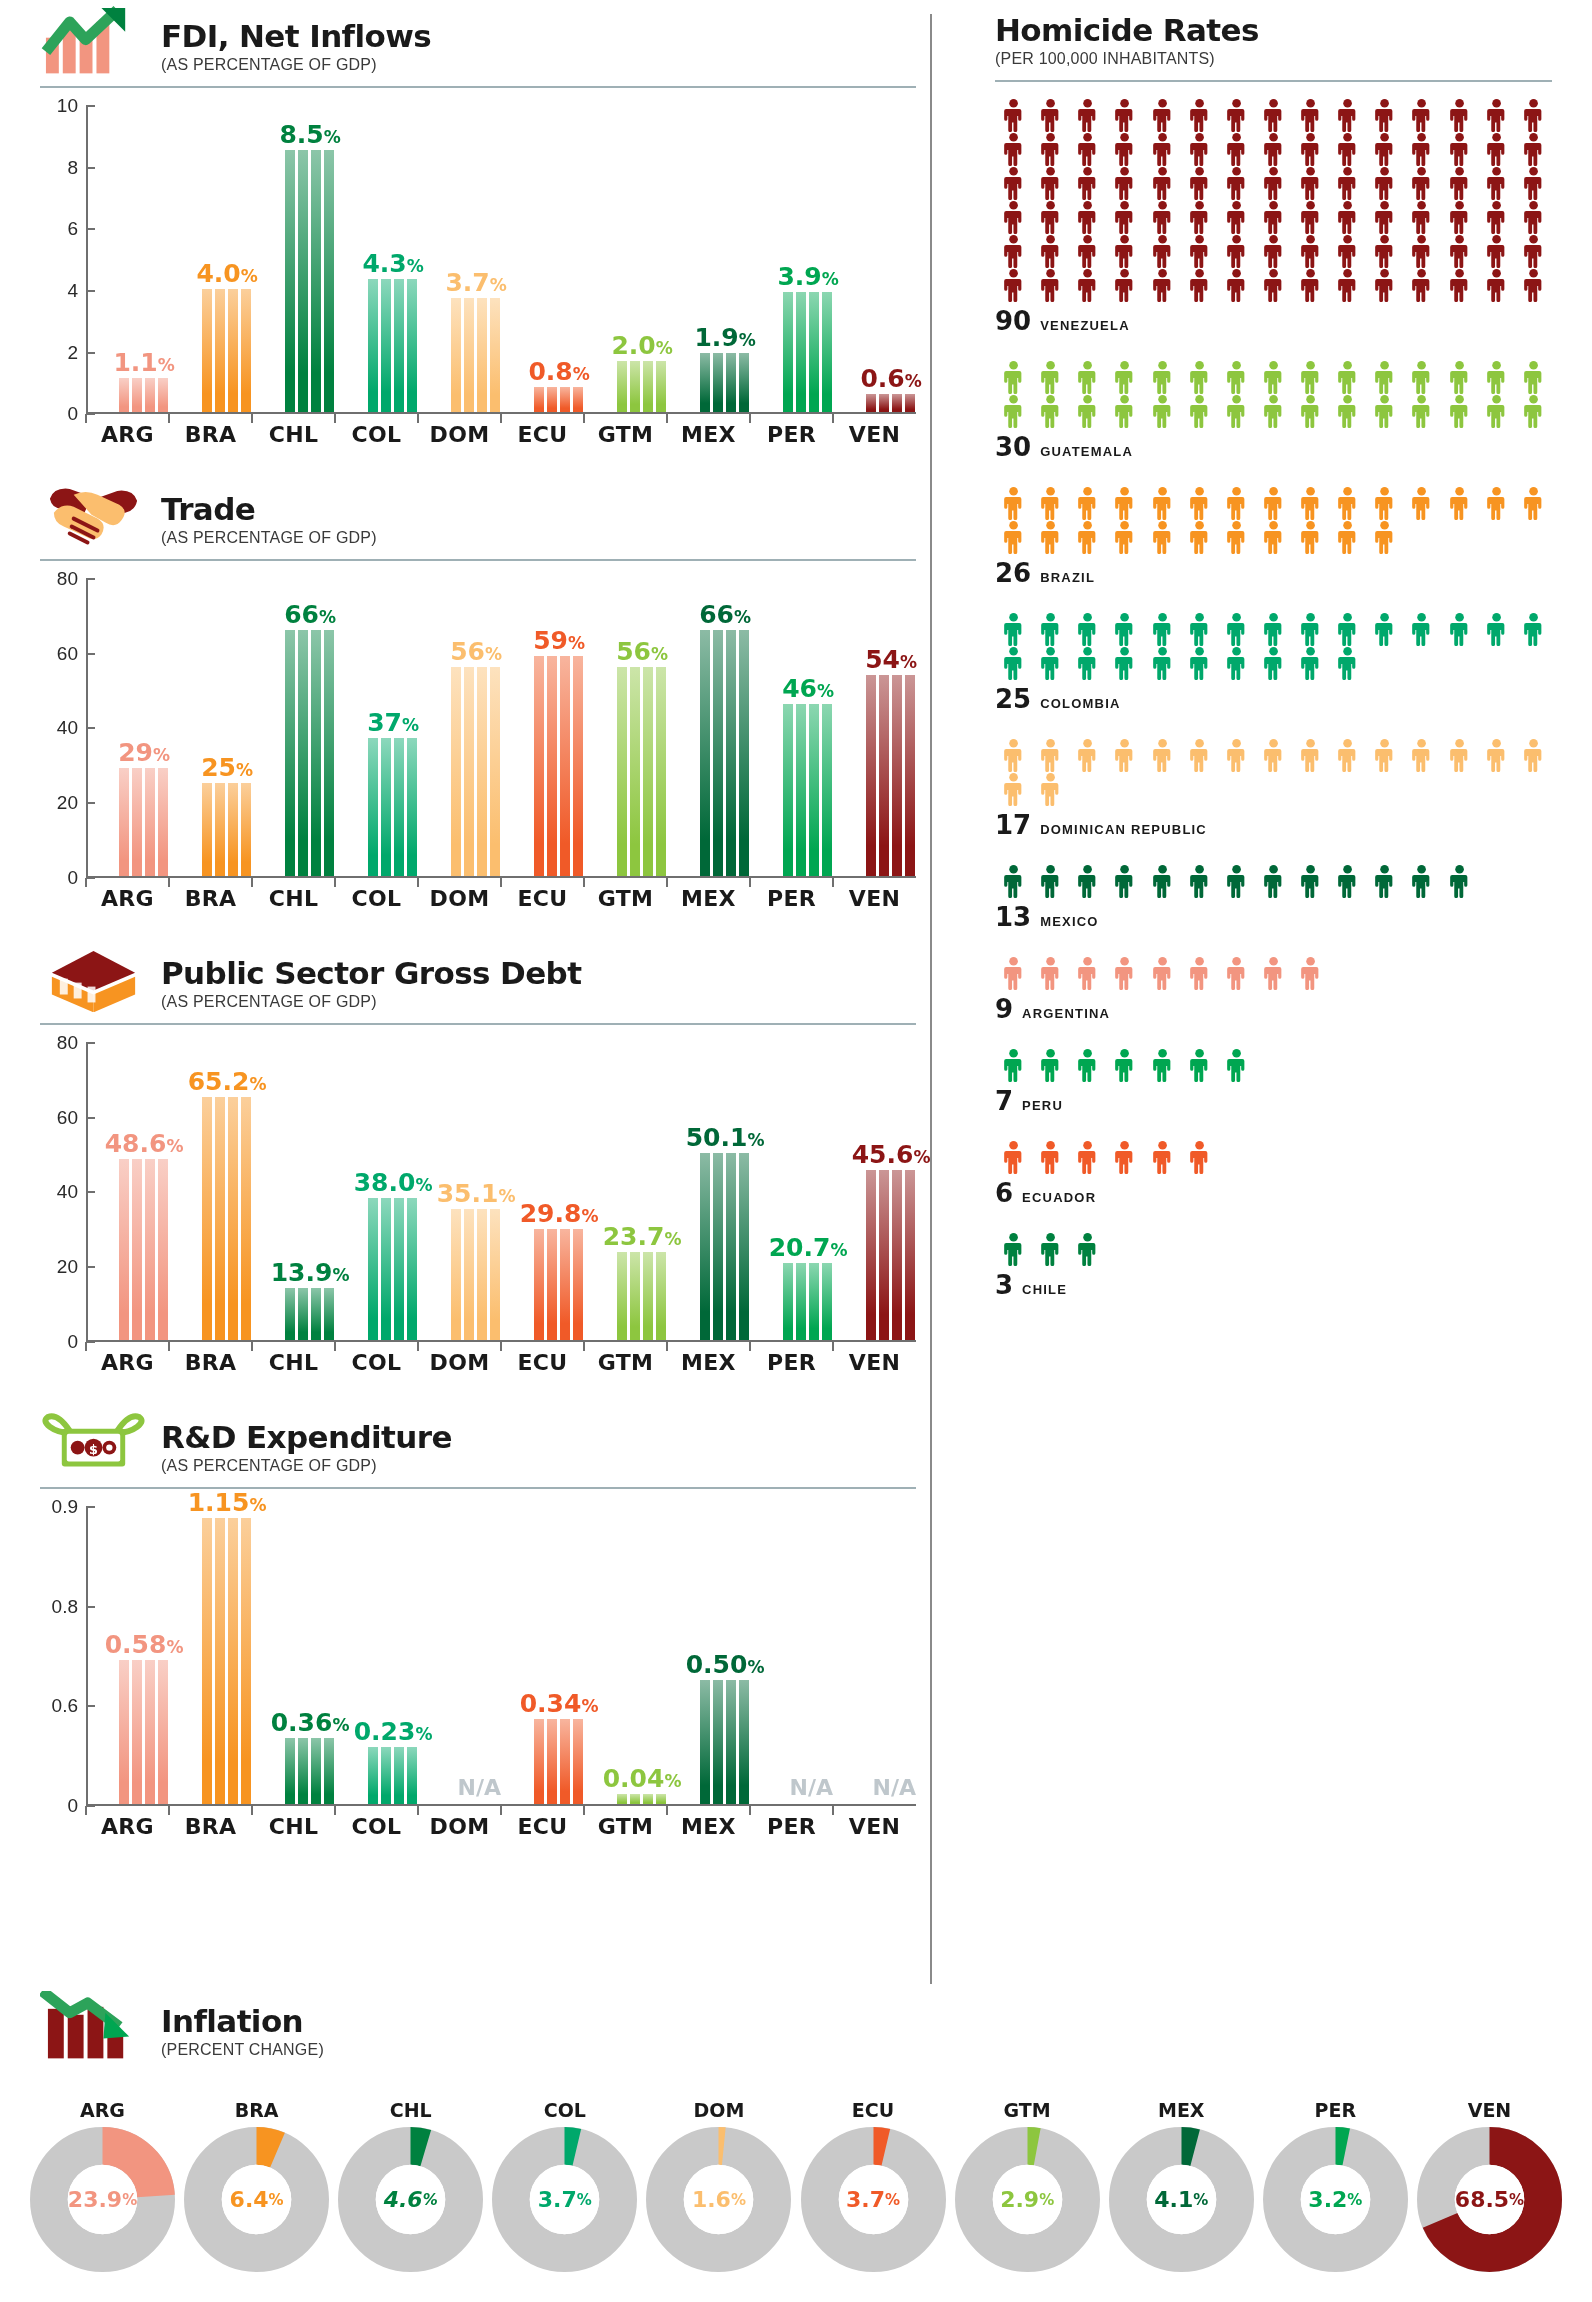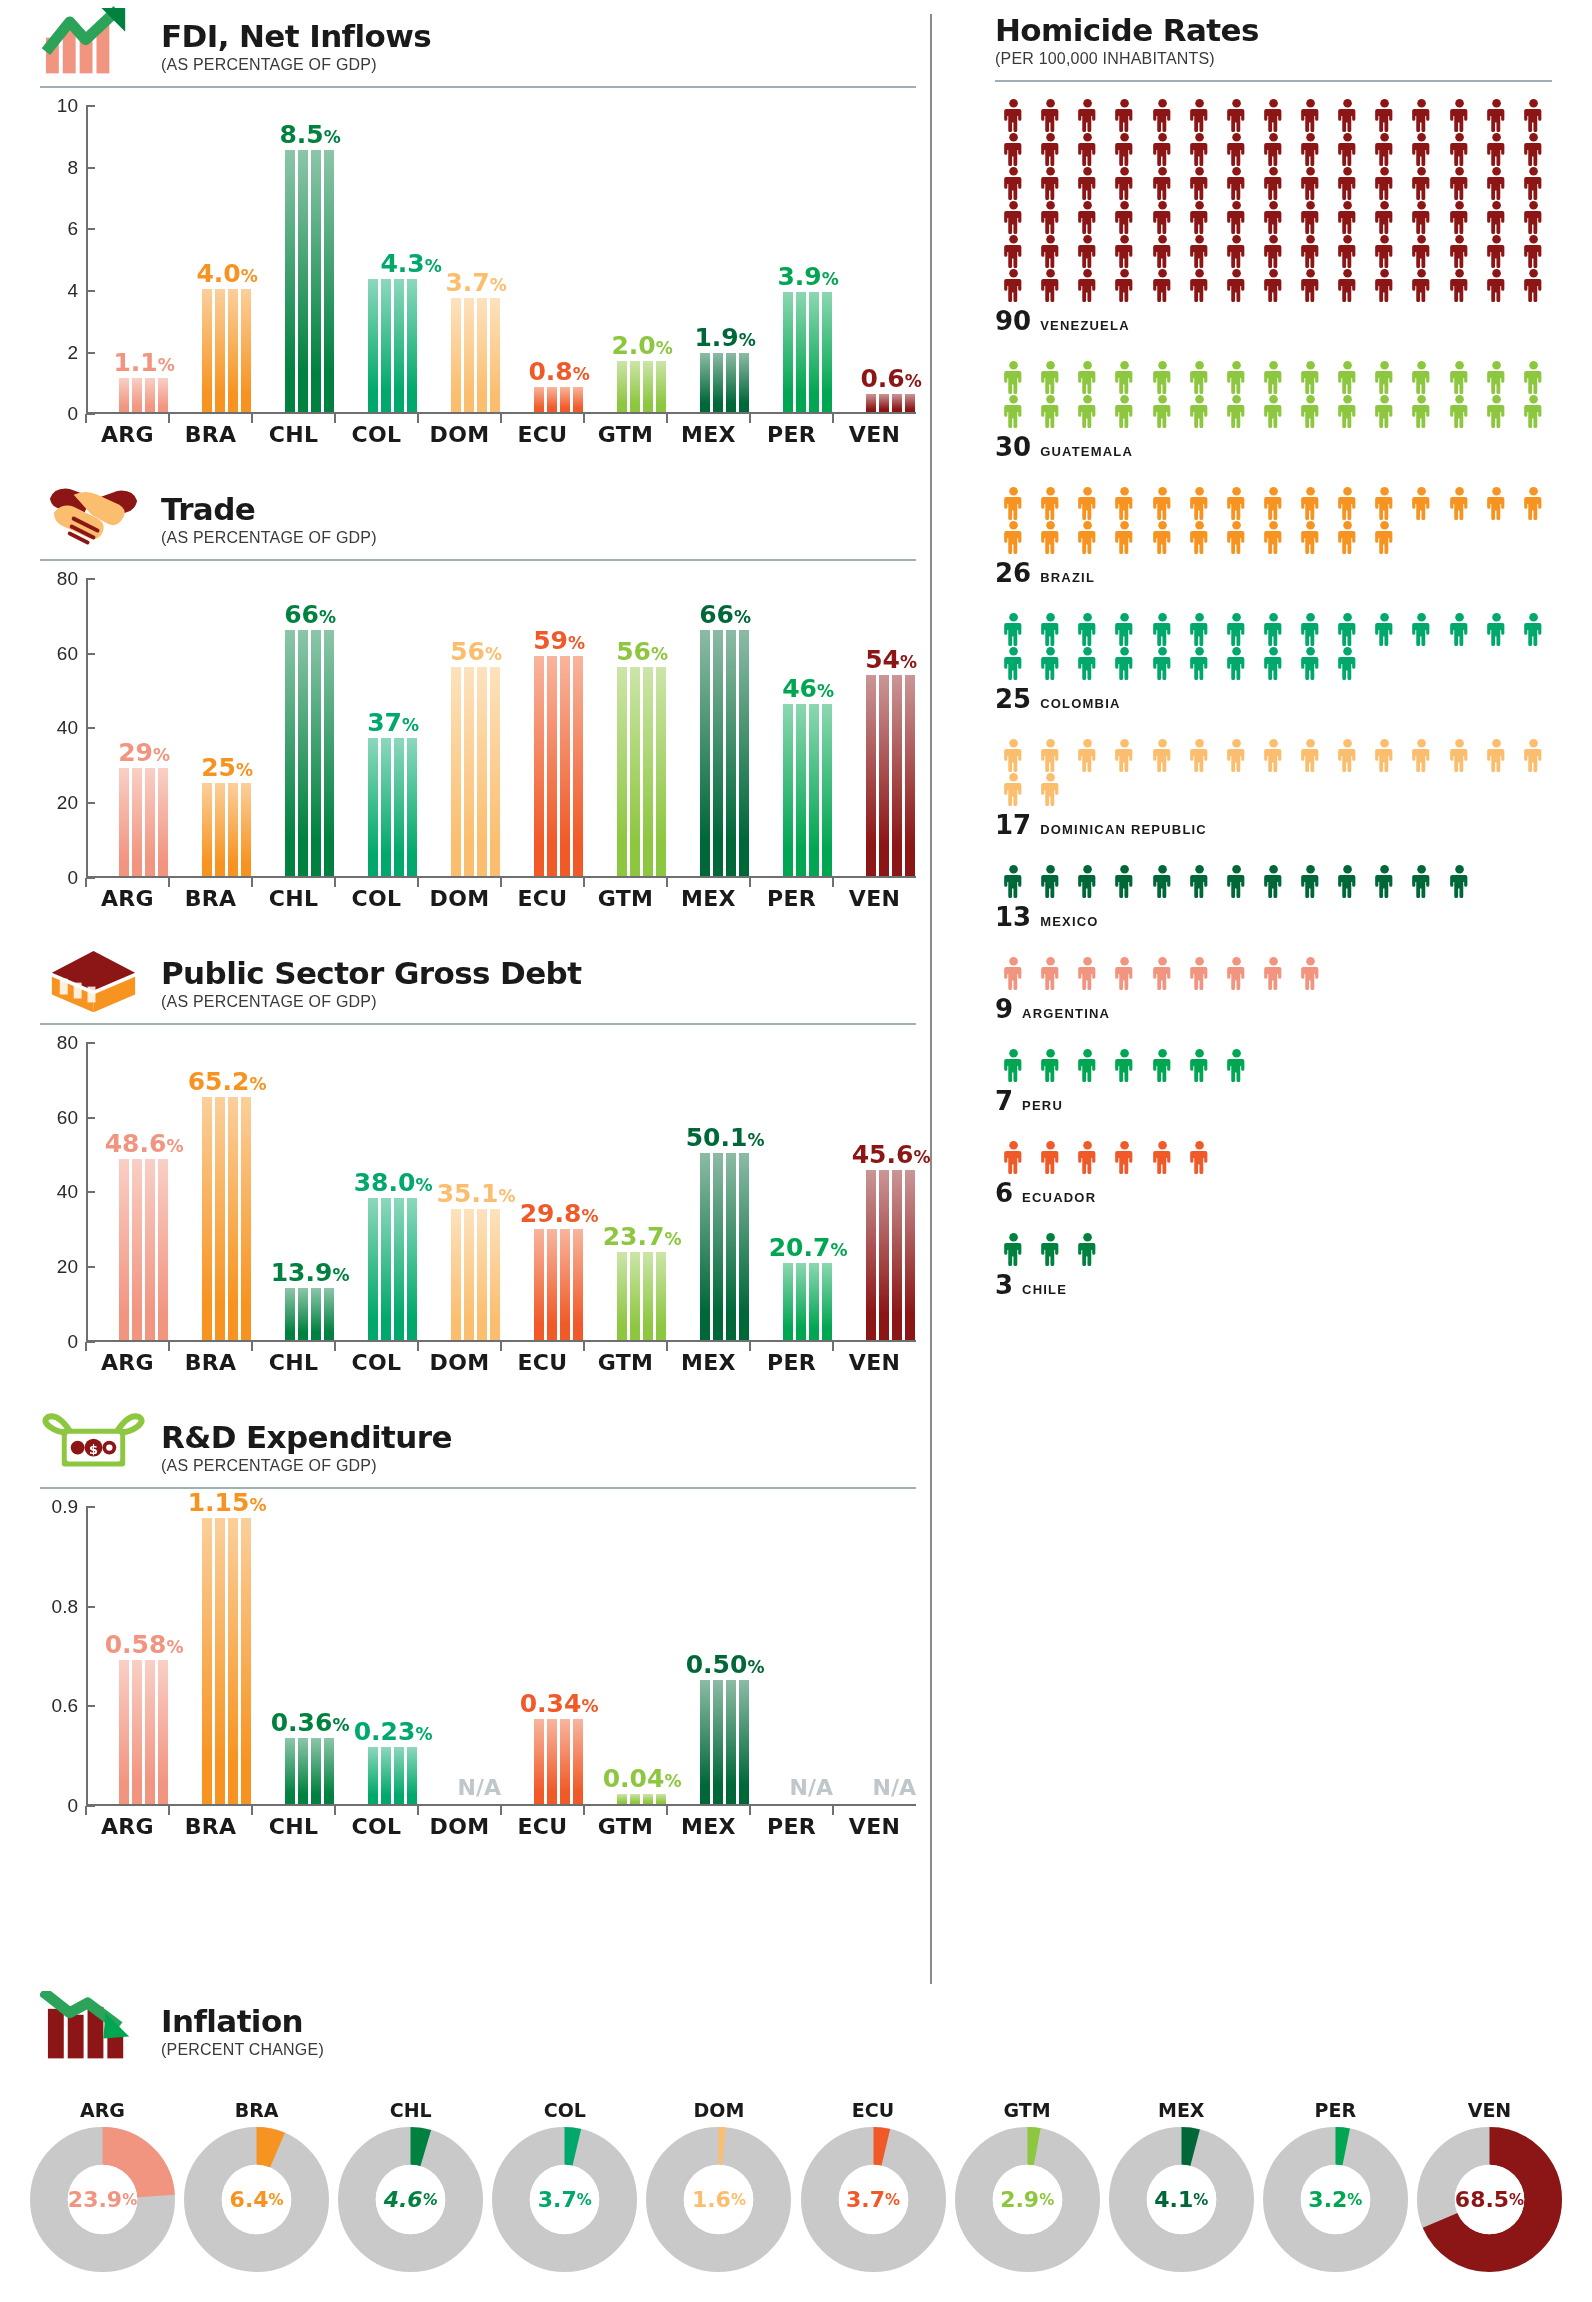--- a/index.html
+++ b/index.html
@@ -190,21 +190,21 @@
               </div>
               <div class="bargrp">
                 <div class="bar" style="height: 262px; background: linear-gradient(rgb(140, 198, 169) 0%, rgb(0, 129, 63) 85%);">
                   <div class="stripes"></div>
                   <div class="vlabel" style="color: rgb(0, 129, 63);">8.5<span class="pct">%</span></div>
                 </div>
               </div>
               <div class="bargrp">
                 <div class="bar" style="height: 133px; background: linear-gradient(rgb(140, 216, 188) 0%, rgb(0, 168, 107) 85%);">
                   <div class="stripes"></div>
-                  <div class="vlabel" style="color: rgb(0, 168, 107); margin-left: 18px;">4.3<span class="pct">%</span></div>
+                  <div class="vlabel" style="color: rgb(0, 168, 107);">4.3<span class="pct">%</span></div>
                 </div>
               </div>
               <div class="bargrp">
                 <div class="bar" style="height: 114px; background: linear-gradient(rgb(253, 226, 190) 0%, rgb(251, 190, 110) 85%);">
                   <div class="stripes"></div>
                   <div class="vlabel" style="color: rgb(251, 190, 110);">3.7<span class="pct">%</span></div>
                 </div>
               </div>
               <div class="bargrp">
                 <div class="bar" style="height: 25px; background: linear-gradient(rgb(248, 181, 158) 0%, rgb(240, 90, 40) 85%);">

